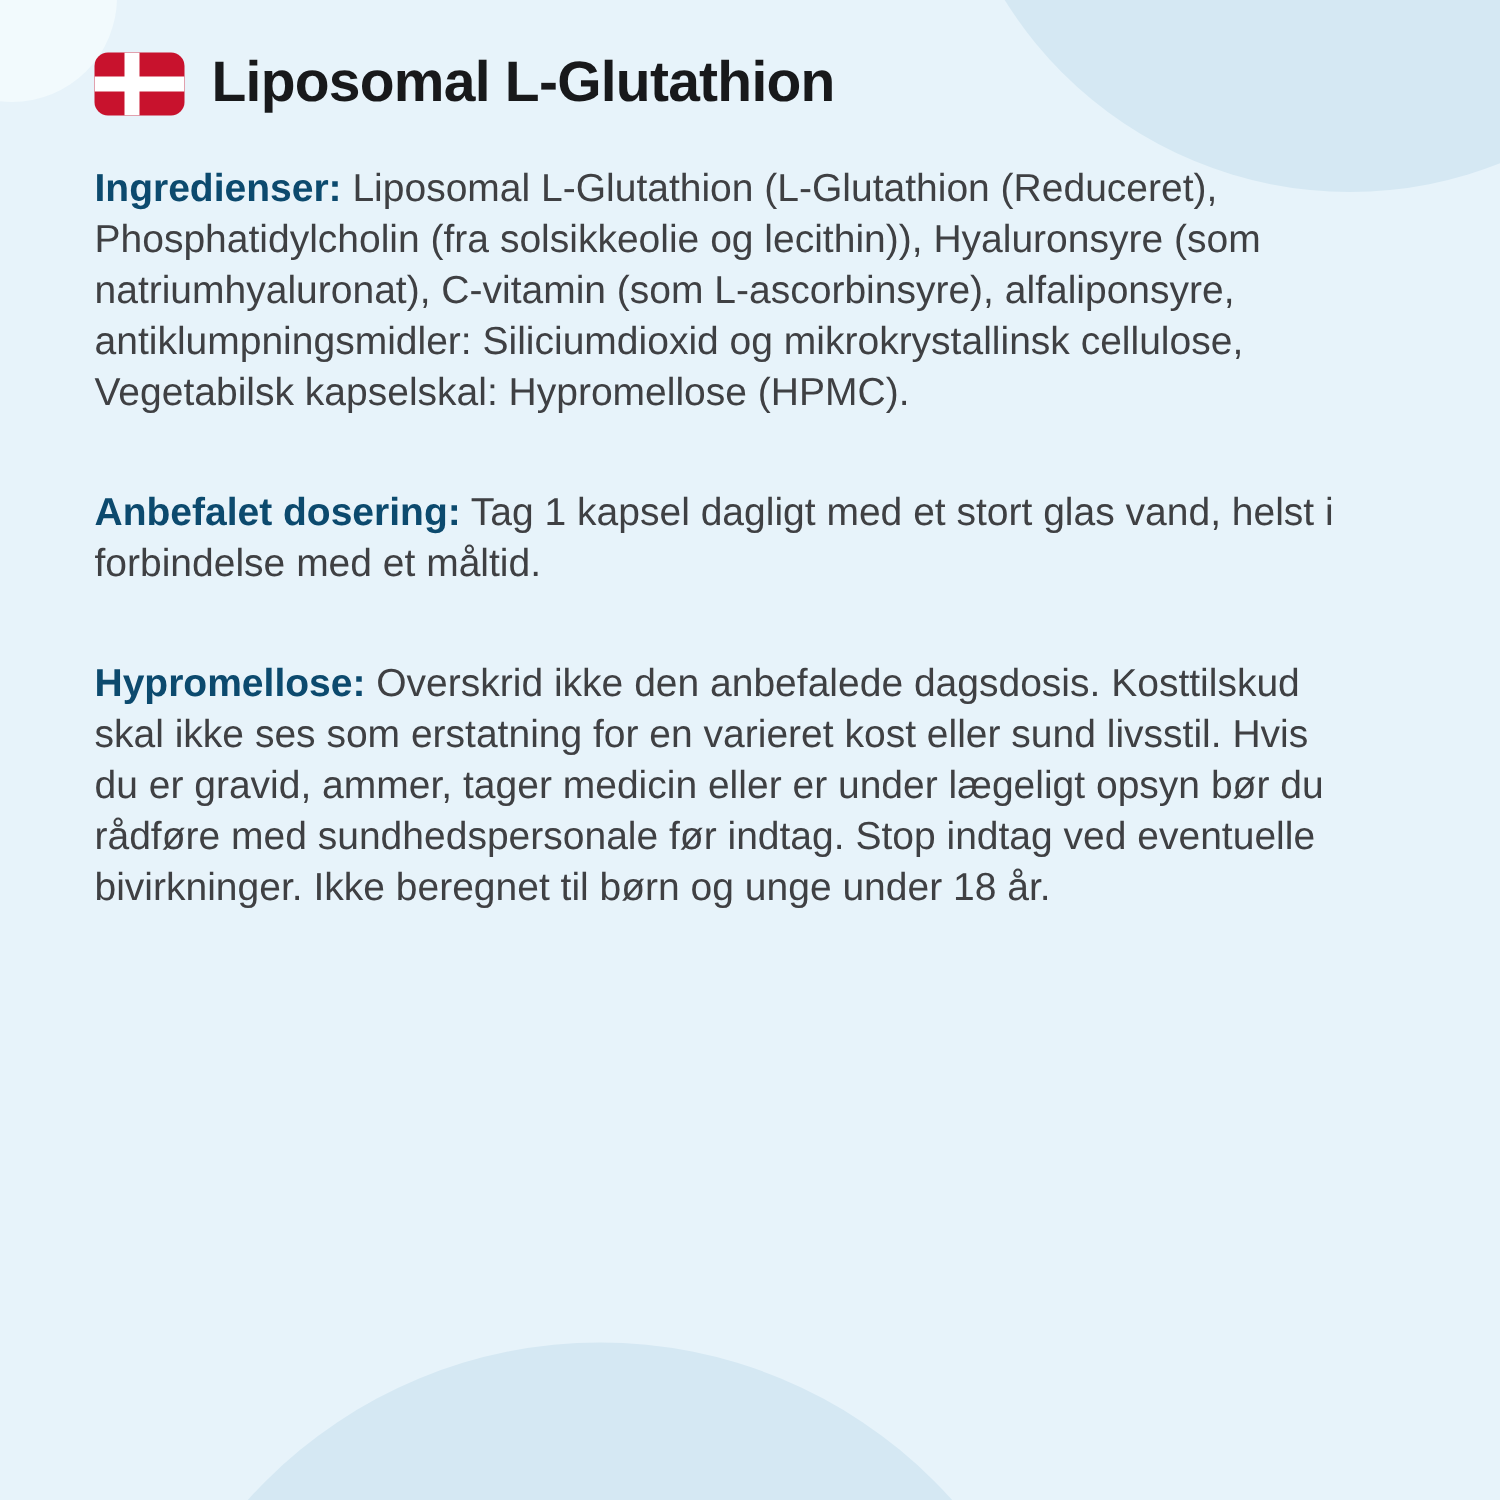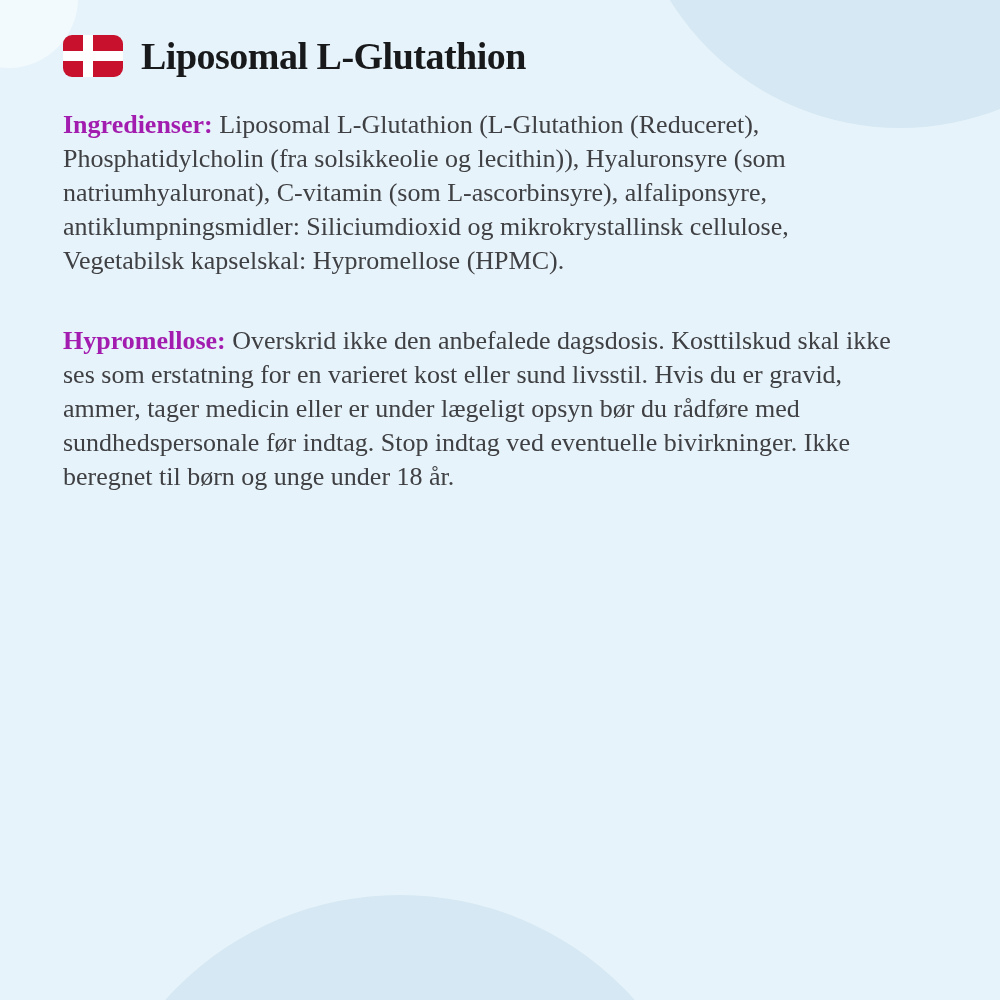--- a/index.html
+++ b/index.html
@@ -5,21 +5,21 @@
   html, body {
     margin: 0;
     padding: 0;
   }
   .canvas {
     position: relative;
     width: 1000px;
     height: 1000px;
     background: #e7f3fa;
     overflow: hidden;
-    font-family: Liberation Serif, serif;
+    font-family: Liberation Sans, sans-serif;
   }
   
   .circle {
     position: absolute;
     border-radius: 50%;
     background: #d5e8f3;
   }
   .circle-top-right {
     width: 542px;
     height: 542px;
@@ -91,21 +91,21 @@
   }
   p.section {
     margin: 0 0 46px 0;
     font-size: 26px;
     line-height: 34px;
     font-weight: 400;
     color: #3f4043;
   }
   p.section .label {
     font-weight: 700;
-    color: #a21caf;
+    color: #0c4a6e;
   }
 </style>
 </head>
 <body>
 
 <div class="canvas">
 
   <div class="circle circle-top-right"></div>
   <div class="circle circle-bottom"></div>
   <div class="circle circle-top-left"></div>
@@ -117,18 +117,22 @@
     </span>
     <h1 class="title">Liposomal L-Glutathion</h1>
   </header>
 
   <main class="content">
     <p class="section">
       <span class="label">Ingredienser:</span>
       <span>Liposomal L-Glutathion (L-Glutathion (Reduceret), Phosphatidylcholin (fra solsikkeolie og lecithin)), Hyaluronsyre (som natriumhyaluronat), C-vitamin (som L-ascorbinsyre), alfaliponsyre, antiklumpningsmidler: Siliciumdioxid og mikrokrystallinsk cellulose, Vegetabilsk kapselskal: Hypromellose (HPMC).</span>
     </p>
     <p class="section">
+      <span class="label">Anbefalet dosering:</span>
+      <span>Tag 1 kapsel dagligt med et stort glas vand, helst i forbindelse med et måltid.</span>
+    </p>
+    <p class="section">
       <span class="label">Hypromellose:</span>
       <span>Overskrid ikke den anbefalede dagsdosis. Kosttilskud skal ikke ses som erstatning for en varieret kost eller sund livsstil. Hvis du er gravid, ammer, tager medicin eller er under lægeligt opsyn bør du rådføre med sundhedspersonale før indtag. Stop indtag ved eventuelle bivirkninger. Ikke beregnet til børn og unge under 18 år.</span>
     </p>
   </main>
 
 </div>
 
 </body></html>

